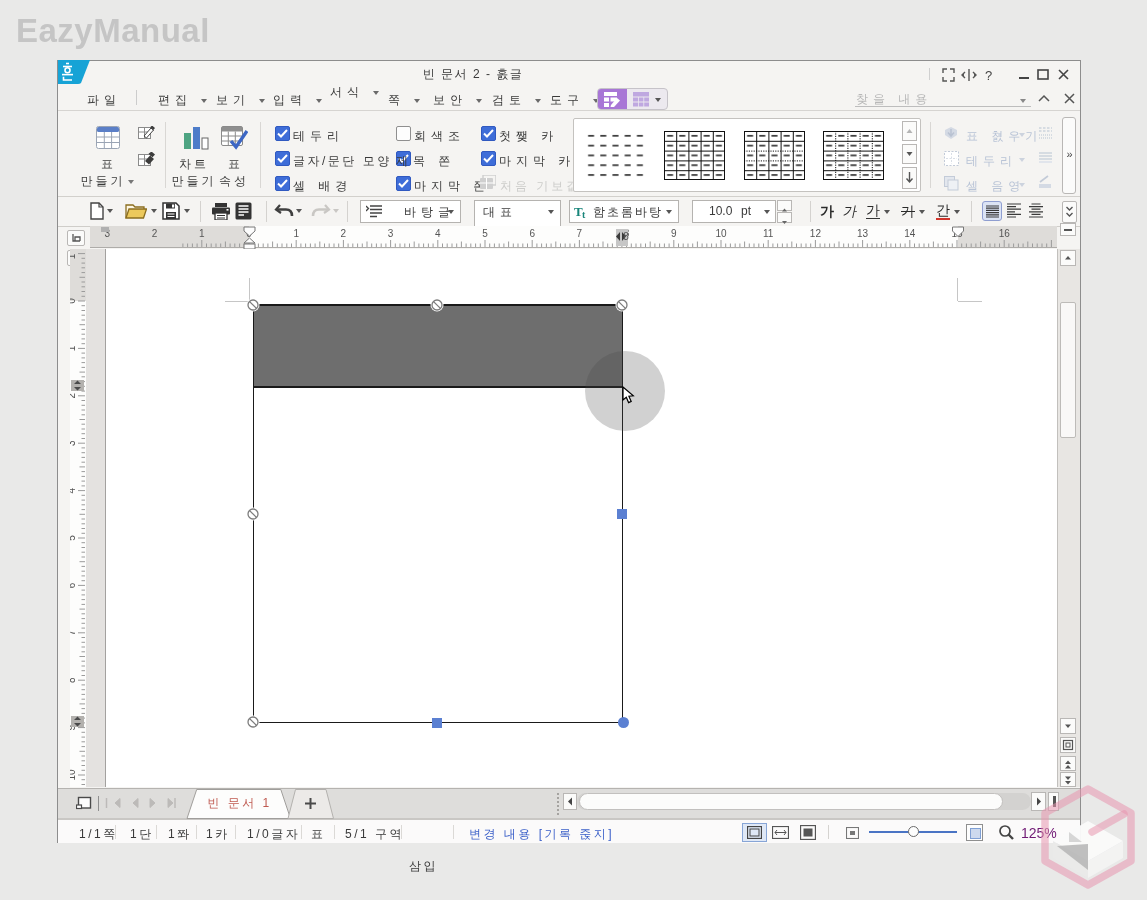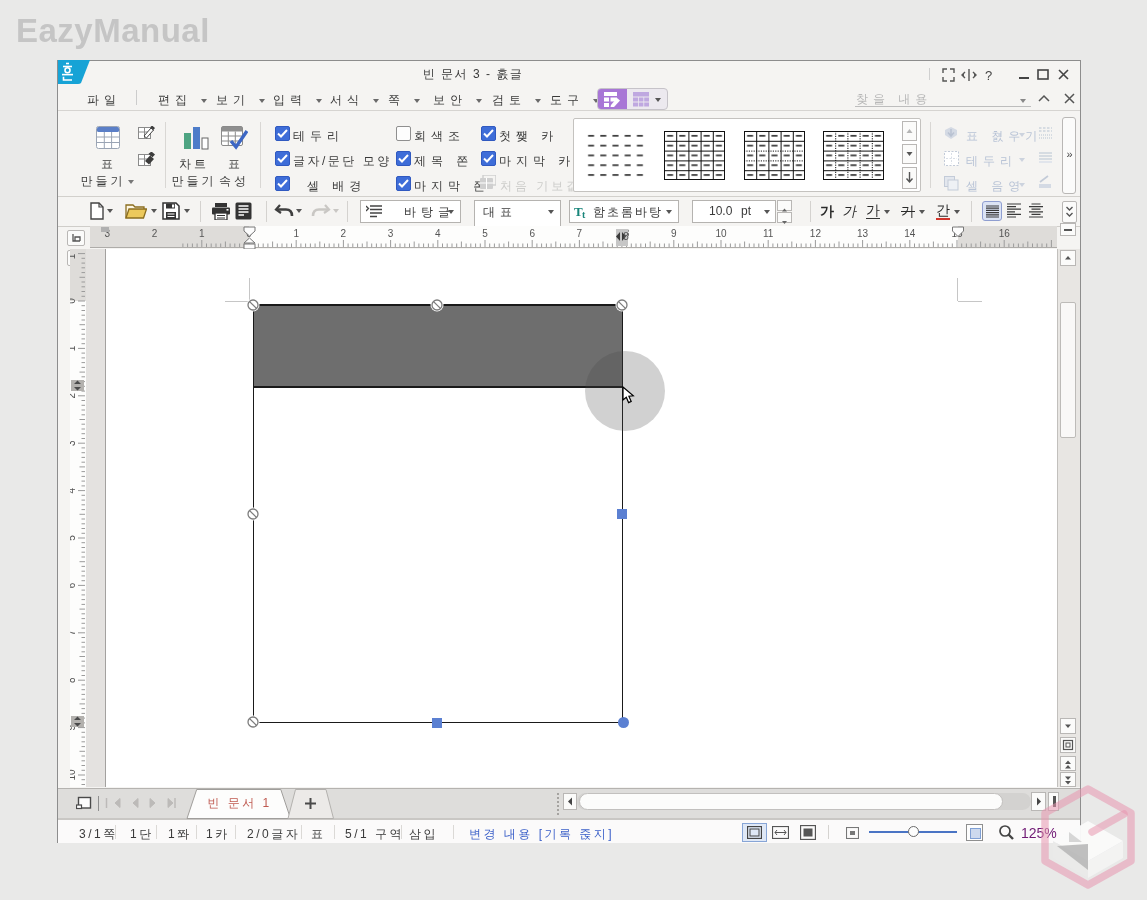--- a/index.html
+++ b/index.html
@@ -23,40 +23,40 @@
     <path d="M1,0 H33 L24,23 Q23,24 21,24 H1 Z" fill="#16a3d6"></path>
     <g stroke="#fff" stroke-width="1.6" fill="none">
       <path d="M9,3.5 H12"></path>
       <path d="M6,6.5 H15"></path>
       <circle cx="10.5" cy="10.3" r="2.5"></circle>
       <path d="M5,14.6 H16"></path>
       <path d="M6.5,16.8 V20 H15"></path>
     </g>
   </svg>
 
-<div class="ab t12" style="left:413px;top:66px;width:120px;text-align:center"><span style="letter-spacing:1.5px">빈 문서 3 - 홄글</span></div>
+<div class="ab t12" style="left:413px;top:66px;width:120px;text-align:center"><span style="letter-spacing:1.5px">빈 문서 2 - 홄글</span></div>
 <div class="ab" style="left:929px;top:68px;width:1px;height:12px;background:#d0d0d0"></div>
 <svg class="ab" style="left:941px;top:67px" width="140" height="16" viewBox="0 0 140 16">
 <g stroke="#555" stroke-width="1.4" fill="none">
 <path d="M2,6 L2,2 L6,2 M9,2 L13,2 L13,6 M13,10 L13,14 L9,14 M6,14 L2,14 L2,10"></path>
 <path d="M28,2 V14 M23,8 H21 M33,8 H35 M24,5 L21,8 L24,11 M32,5 L35,8 L32,11"></path>
 </g>
 <text x="44" y="13" font-size="13" fill="#444" font-family="Liberation Sans">?</text>
 <path d="M78,11 H88" stroke="#444" stroke-width="2"></path>
 <rect x="97" y="3" width="10" height="9" fill="none" stroke="#444" stroke-width="1.6"></rect>
 <path d="M118,3 L127,12 M127,3 L118,12" stroke="#444" stroke-width="1.6"></path>
 </svg>
 
 <div class="ab" style="left:58px;top:110px;width:1022px;height:1px;background:#d6d4d1"></div>
 <div class="ab" style="left:136px;top:90px;width:1px;height:15px;background:#cccccc"></div>
 <div class="ab t12" style="left:87px;top:92px"><span class="k">파일</span></div>
 <div class="ab t12" style="left:158px;top:92px"><span class="k">편집</span><span class="arr" style="margin-left:9px"></span></div>
 <div class="ab t12" style="left:216px;top:92px"><span class="k">보기</span><span class="arr" style="margin-left:9px"></span></div>
 <div class="ab t12" style="left:273px;top:92px"><span class="k">입력</span><span class="arr" style="margin-left:9px"></span></div>
-<div class="ab t12" style="left:330px;top:92px"><span class="k">서식</span><span class="arr" style="margin-left:9px"></span></div>
+<div class="ab t12" style="left:330px;top:84px"><span class="k">서식</span><span class="arr" style="margin-left:9px"></span></div>
 <div class="ab t12" style="left:388px;top:92px"><span class="k">쪽</span><span class="arr" style="margin-left:9px"></span></div>
 <div class="ab t12" style="left:433px;top:92px"><span class="k">보안</span><span class="arr" style="margin-left:9px"></span></div>
 <div class="ab t12" style="left:492px;top:92px"><span class="k">검토</span><span class="arr" style="margin-left:9px"></span></div>
 <div class="ab t12" style="left:550px;top:92px"><span class="k">도구</span><span class="arr" style="margin-left:9px"></span></div>
 <div class="ab" style="left:597px;top:88px;width:71px;height:22px;background:#ece9ef;border:1px solid #c6c3c9;border-radius:4px;box-sizing:border-box;overflow:hidden">
   <div class="ab" style="left:0;top:0;width:29px;height:22px;background:#a876d6"></div>
   <svg class="ab" style="left:6px;top:3px" width="17" height="15" viewBox="0 0 17 15">
       <g fill="#fff">
         <rect x="0" y="0" width="13" height="4"></rect>
         <rect x="0" y="5.5" width="5" height="4"></rect>
@@ -143,30 +143,30 @@
     <svg width="11" height="9" viewBox="0 0 11 9">
       <path d="M1,4.5 L4,7.5 L10,1" stroke="#fff" stroke-width="2" fill="none"></path>
     </svg>
   </div>
 <div class="ab t12" style="left:293px;top:153px"><span class="k2">글자/문단 모양</span></div>
 <div class="cb" style="left:275px;top:176px">
     <svg width="11" height="9" viewBox="0 0 11 9">
       <path d="M1,4.5 L4,7.5 L10,1" stroke="#fff" stroke-width="2" fill="none"></path>
     </svg>
   </div>
-<div class="ab t12" style="left:307px;top:178px"><span class="k">셀 배경</span></div>
+<div class="ab t12" style="left:293px;top:178px"><span class="k">셀 배경</span></div>
 
 <div class="cbe" style="left:396px;top:126px"></div>
 <div class="ab t12" style="left:414px;top:128px"><span class="k">회색조</span></div>
 <div class="cb" style="left:396px;top:151px">
     <svg width="11" height="9" viewBox="0 0 11 9">
       <path d="M1,4.5 L4,7.5 L10,1" stroke="#fff" stroke-width="2" fill="none"></path>
     </svg>
   </div>
-<div class="ab t12" style="left:414px;top:153px"><span class="k">제목 쫀</span></div>
+<div class="ab t12" style="left:396px;top:153px"><span class="k">제목 쫀</span></div>
 <div class="cb" style="left:396px;top:176px">
     <svg width="11" height="9" viewBox="0 0 11 9">
       <path d="M1,4.5 L4,7.5 L10,1" stroke="#fff" stroke-width="2" fill="none"></path>
     </svg>
   </div>
 <div class="ab t12" style="left:414px;top:178px"><span class="k">마지막 쫀</span></div>
 
 <div class="cb" style="left:481px;top:126px">
     <svg width="11" height="9" viewBox="0 0 11 9">
       <path d="M1,4.5 L4,7.5 L10,1" stroke="#fff" stroke-width="2" fill="none"></path>
@@ -520,28 +520,28 @@
 <div class="ab" style="left:577px;top:793px;width:454px;height:17px;background:#d3d2d0;border-radius:9px"></div>
 <div class="ab" style="left:579px;top:793px;width:424px;height:17px;background:#fcfcfb;border:1px solid #c2c0be;border-radius:9px;box-sizing:border-box"></div>
 <div class="btn" style="left:1031px;top:792px;width:15px;height:19px"><svg width="13" height="17" viewBox="0 0 13 17">
       <path d="M5,4.5 L9,8.5 L5,12.5 Z" fill="#444"></path>
     </svg></div>
 <div class="btn" style="left:1048px;top:792px;width:11px;height:19px">
     <div style="position:absolute;left:4px;top:3px;width:2.5px;height:11px;background:#555"></div>
   </div>
 
 <div class="ab" style="left:58px;top:819px;width:1022px;height:24px;background:#fbfafa;border-top:1px solid #c9c7c4;box-sizing:border-box"></div>
-<div class="ab t12" style="left:79px;top:826px"><span class="k2">3/1쪽</span></div>
+<div class="ab t12" style="left:79px;top:826px"><span class="k2">1/1쪽</span></div>
 <div class="ab t12" style="left:130px;top:826px"><span class="k2">1단</span></div>
 <div class="ab t12" style="left:168px;top:826px"><span class="k2">1쫘</span></div>
 <div class="ab t12" style="left:206px;top:826px"><span class="k2">1카</span></div>
-<div class="ab t12" style="left:247px;top:826px"><span class="k2">2/0글자</span></div>
+<div class="ab t12" style="left:247px;top:826px"><span class="k2">1/0글자</span></div>
 <div class="ab t12" style="left:311px;top:826px"><span class="k2">표</span></div>
 <div class="ab t12" style="left:345px;top:826px"><span class="k2">5/1 구역</span></div>
-<div class="ab t12" style="left:409px;top:826px"><span class="k2">삼입</span></div>
+<div class="ab t12" style="left:409px;top:858px"><span class="k2">삼입</span></div>
 <div class="ab t12" style="left:469px;top:826px;color:#3a5fc8"><span class="k2">변경 내용 [기록 줁지]</span></div>
 <div class="ab" style="left:115px;top:825px;width:1px;height:14px;background:#dbd9d6"></div>
 <div class="ab" style="left:156px;top:825px;width:1px;height:14px;background:#dbd9d6"></div>
 <div class="ab" style="left:196px;top:825px;width:1px;height:14px;background:#dbd9d6"></div>
 <div class="ab" style="left:235px;top:825px;width:1px;height:14px;background:#dbd9d6"></div>
 <div class="ab" style="left:301px;top:825px;width:1px;height:14px;background:#dbd9d6"></div>
 <div class="ab" style="left:334px;top:825px;width:1px;height:14px;background:#dbd9d6"></div>
 <div class="ab" style="left:401px;top:825px;width:1px;height:14px;background:#dbd9d6"></div>
 <div class="ab" style="left:453px;top:825px;width:1px;height:14px;background:#dbd9d6"></div>
 <div class="ab" style="left:742px;top:823px;width:25px;height:19px;background:#dfe8f6;border:1px solid #87a5d6;box-sizing:border-box">

